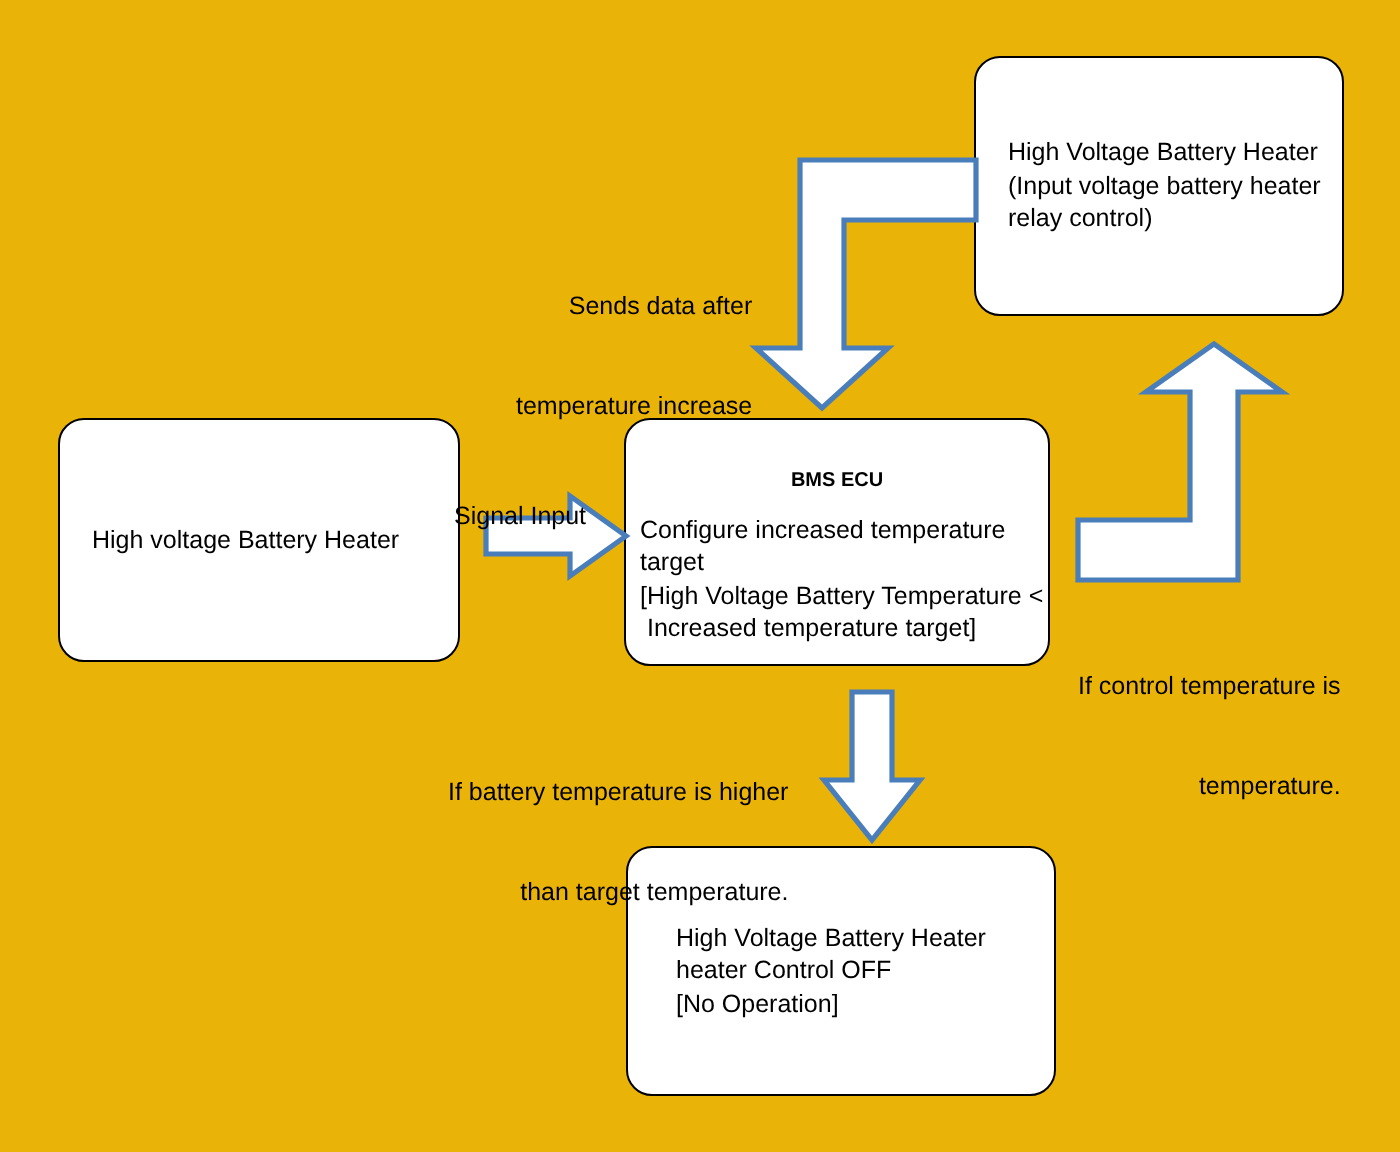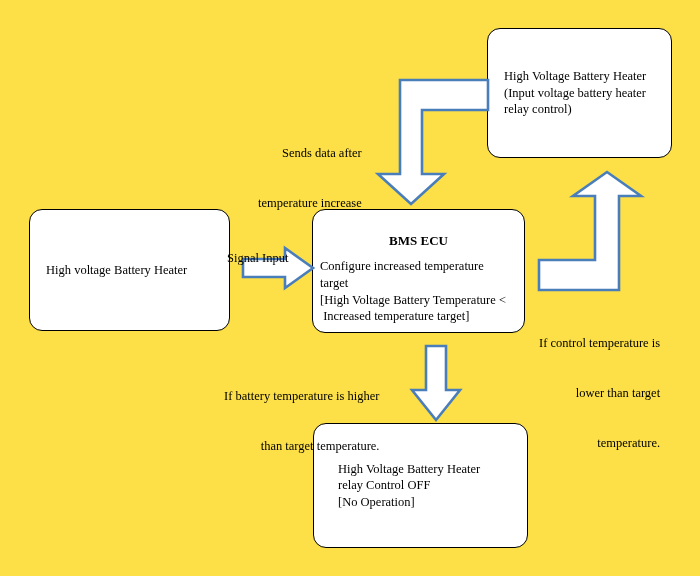--- a/index.html
+++ b/index.html
@@ -7,39 +7,38 @@
     padding: 0;
     background: #ffffff;
   }
   body {
     font-family: "Liberation Sans", sans-serif;
   }
   #canvas {
     position: relative;
     width: 700px;
     height: 576px;
-    background: #fde047;
+    background: #eab308;
     overflow: hidden;
-    font-family: Liberation Serif, serif;
   }
   .box {
     position: absolute;
     box-sizing: border-box;
     border: 1px solid #000000;
     border-radius: 13px;
     background: #ffffff;
     display: flex;
     flex-direction: column;
     justify-content: center;
   }
   .box-inner {
     padding: 0 16px;
   }
   .box-title {
-    font-size: 13px;
+    font-size: 10px;
     font-weight: bold;
     color: #000000;
     text-align: center;
     margin-bottom: 9px;
     line-height: 1.25;
     margin-top: 16px;
   }
   .box-line {
     font-size: 12.5px;
     color: #000000;
@@ -90,21 +89,21 @@
       <div class="box-line">Configure increased temperature</div>
       <div class="box-line">target</div>
       <div class="box-line">[High Voltage Battery Temperature &lt;</div>
       <div class="box-line"> Increased temperature target]</div>
     </div>
   </div>
 
   <div class="box" style="left:313px; top:423px; width:215px; height:125px;">
     <div class="box-inner box-body-left" style="padding:0 24px;">
       <div class="box-line">High Voltage Battery Heater</div>
-      <div class="box-line">relay Control OFF</div>
+      <div class="box-line">heater Control OFF</div>
       <div class="box-line">[No Operation]</div>
     </div>
   </div>
 
   <div class="arrow" style="left:378px; top:78px; width:112px; height:130px;">
     <svg width="112" height="130" viewBox="0 0 112 130">
 
       <path d="M 110 2 L 110 32 L 44 32 L 44 96 L 66 96 L 33 126 L 0 96 L 22 96 L 22 2 Z" fill="#ffffff" stroke="#4a7ebb" stroke-width="2.6" stroke-linejoin="miter"></path>
     </svg>
   </div>
@@ -132,21 +131,20 @@
     <div>Sends data after</div>
     <div>temperature increase</div>
   </div>
 
   <div class="label" style="left:227px; top:216px;">
     <div>Signal Input</div>
   </div>
 
   <div class="label" style="left:539px; top:301px;">
     <div>If control temperature is</div>
-    <div>lower than target</div>
     <div>temperature.</div>
   </div>
 
   <div class="label" style="left:224px; top:354px;">
     <div>If battery temperature is higher</div>
     <div>than target temperature.</div>
   </div>
 
 </div>
 

